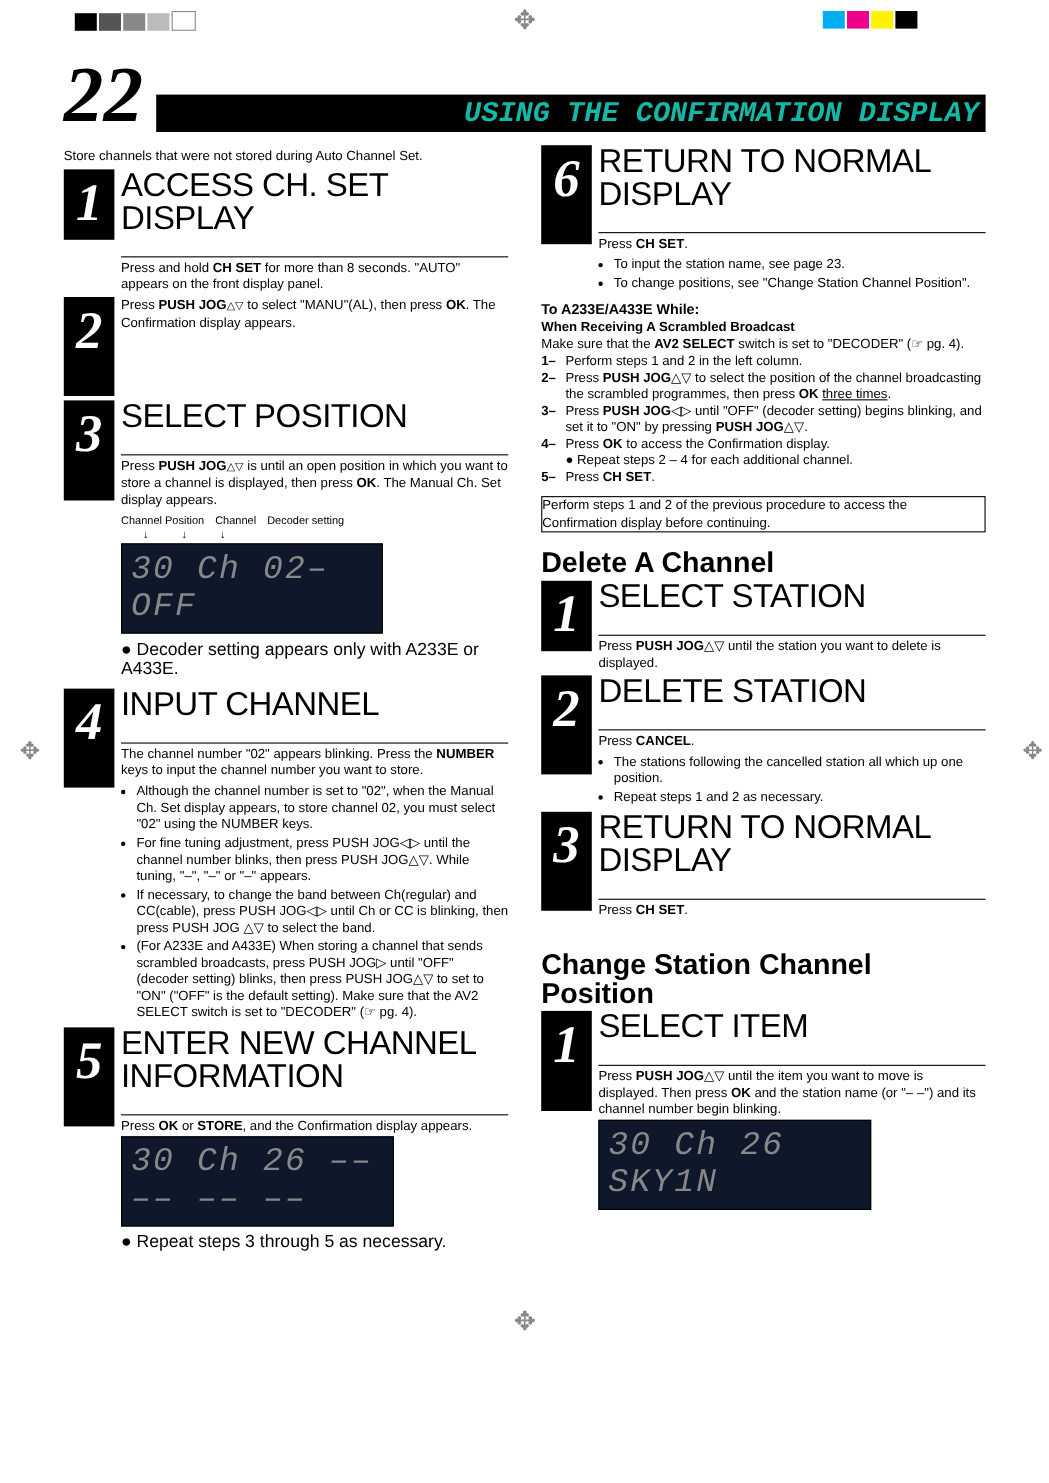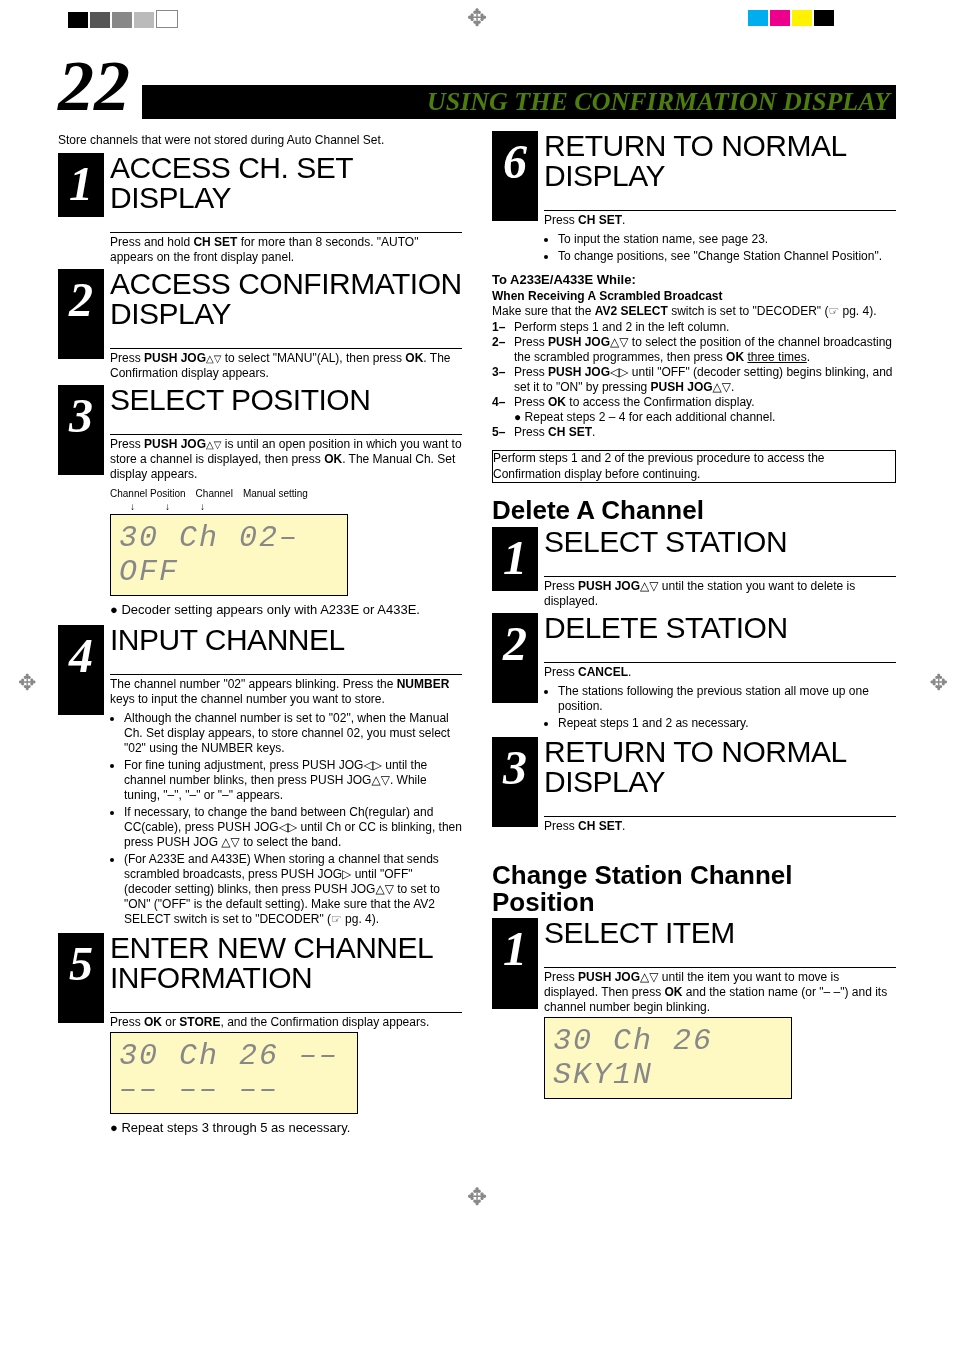--- a/index.html
+++ b/index.html
@@ -58,23 +58,23 @@
     font-style: italic;
     font-weight: bold;
     font-size: 72px;
     line-height: 1;
     margin-right: 12px;
     text-align: center;
   }
   .section-title-bar {
     flex: 1;
     background: #000;
-    color: #4d7c0f;
+    color: #14b8a6;
     text-align: right;
-    font-family: Liberation Serif, serif;
+    font-family: Liberation Mono, monospace;
     font-style: italic;
     font-weight: bold;
     font-size: 26px;
     padding: 2px 6px 2px 6px;
     margin-bottom: 4px;
   }
   .columns {
     display: flex;
     gap: 30px;
     margin-top: 8px;
@@ -145,34 +145,34 @@
     margin-bottom: 2px;
   }
   .label-row {
     display: flex;
     font-size: 10px;
     gap: 10px;
     margin: 6px 0 2px 0;
   }
   .display-box {
     border: 1px solid #000;
-    background: #fef9c3;
+    background: #0f172a;
     padding: 6px 8px;
     font-family: "Courier New", monospace;
     font-size: 30px;
     color: #888;
     letter-spacing: 2px;
     text-align: left;
     margin: 2px 0 6px 0;
     width: 220px;
     font-style: italic;
   }
   .display-box.wide { width: 230px; }
   .note-line {
-    font-size: 13px;
+    font-size: 16px;
     margin: 4px 0;
   }
   .plain-block {
     font-size: 12px;
     line-height: 1.3;
   }
   .scrambled-heading {
     font-weight: bold;
     font-size: 13px;
     margin-top: 6px;
@@ -251,40 +251,39 @@
             <span>Press and hold </span><b>CH SET</b><span> for more than 8 seconds. "AUTO" appears on the front display panel.</span>
           </div>
         </div>
       </div>
 
       <div class="step">
         <div class="step-num-wrap">
             <div class="step-num tall">2</div>
           </div>
         <div class="step-body">
-          <div class="step-title">ACCESS CONFIRMATION DISPLAY</div>
           <div class="step-text">
             <span>Press </span><b>PUSH JOG</b><span class="tri-up"></span><span class="tri-down"></span><span> to select "MANU"(AL), then press </span><b>OK</b><span>. The Confirmation display appears.</span>
           </div>
         </div>
       </div>
 
       <div class="step">
         <div class="step-num-wrap">
             <div class="step-num tall">3</div>
           </div>
         <div class="step-body">
           <div class="step-title">SELECT POSITION</div>
           <div class="step-text">
             <span>Press </span><b>PUSH JOG</b><span class="tri-up"></span><span class="tri-down"></span><span> is until an open position in which you want to store a channel is displayed, then press </span><b>OK</b><span>. The Manual Ch. Set display appears.</span>
           </div>
           <div class="label-row">
             <span>Channel Position</span>
             <span>Channel</span>
-            <span>Manual setting</span>
+            <span>Decoder setting</span>
           </div>
           <div class="arrow-down-row">
               <span>↓</span>
               <span>↓</span>
               <span>↓</span>
             </div>
           <div class="display-box">30 Ch 02– OFF</div>
           <div class="note-line">● <span>Decoder setting appears only with A233E or A433E.</span></div>
         </div>
       </div>
@@ -387,21 +386,21 @@
       <div class="step">
         <div class="step-num-wrap">
             <div class="step-num tall">2</div>
           </div>
         <div class="step-body">
           <div class="step-title">DELETE STATION</div>
           <div class="step-text">
             <span>Press </span><b>CANCEL</b><span>.</span>
           </div>
           <ul class="bullet-list">
-            <li>The stations following the previous station all move up one position.</li>
+            <li>The stations following the cancelled station all which up one position.</li>
             <li>Repeat steps 1 and 2 as necessary.</li>
           </ul>
         </div>
       </div>
 
       <div class="step">
         <div class="step-num-wrap">
             <div class="step-num tall">3</div>
           </div>
         <div class="step-body">

